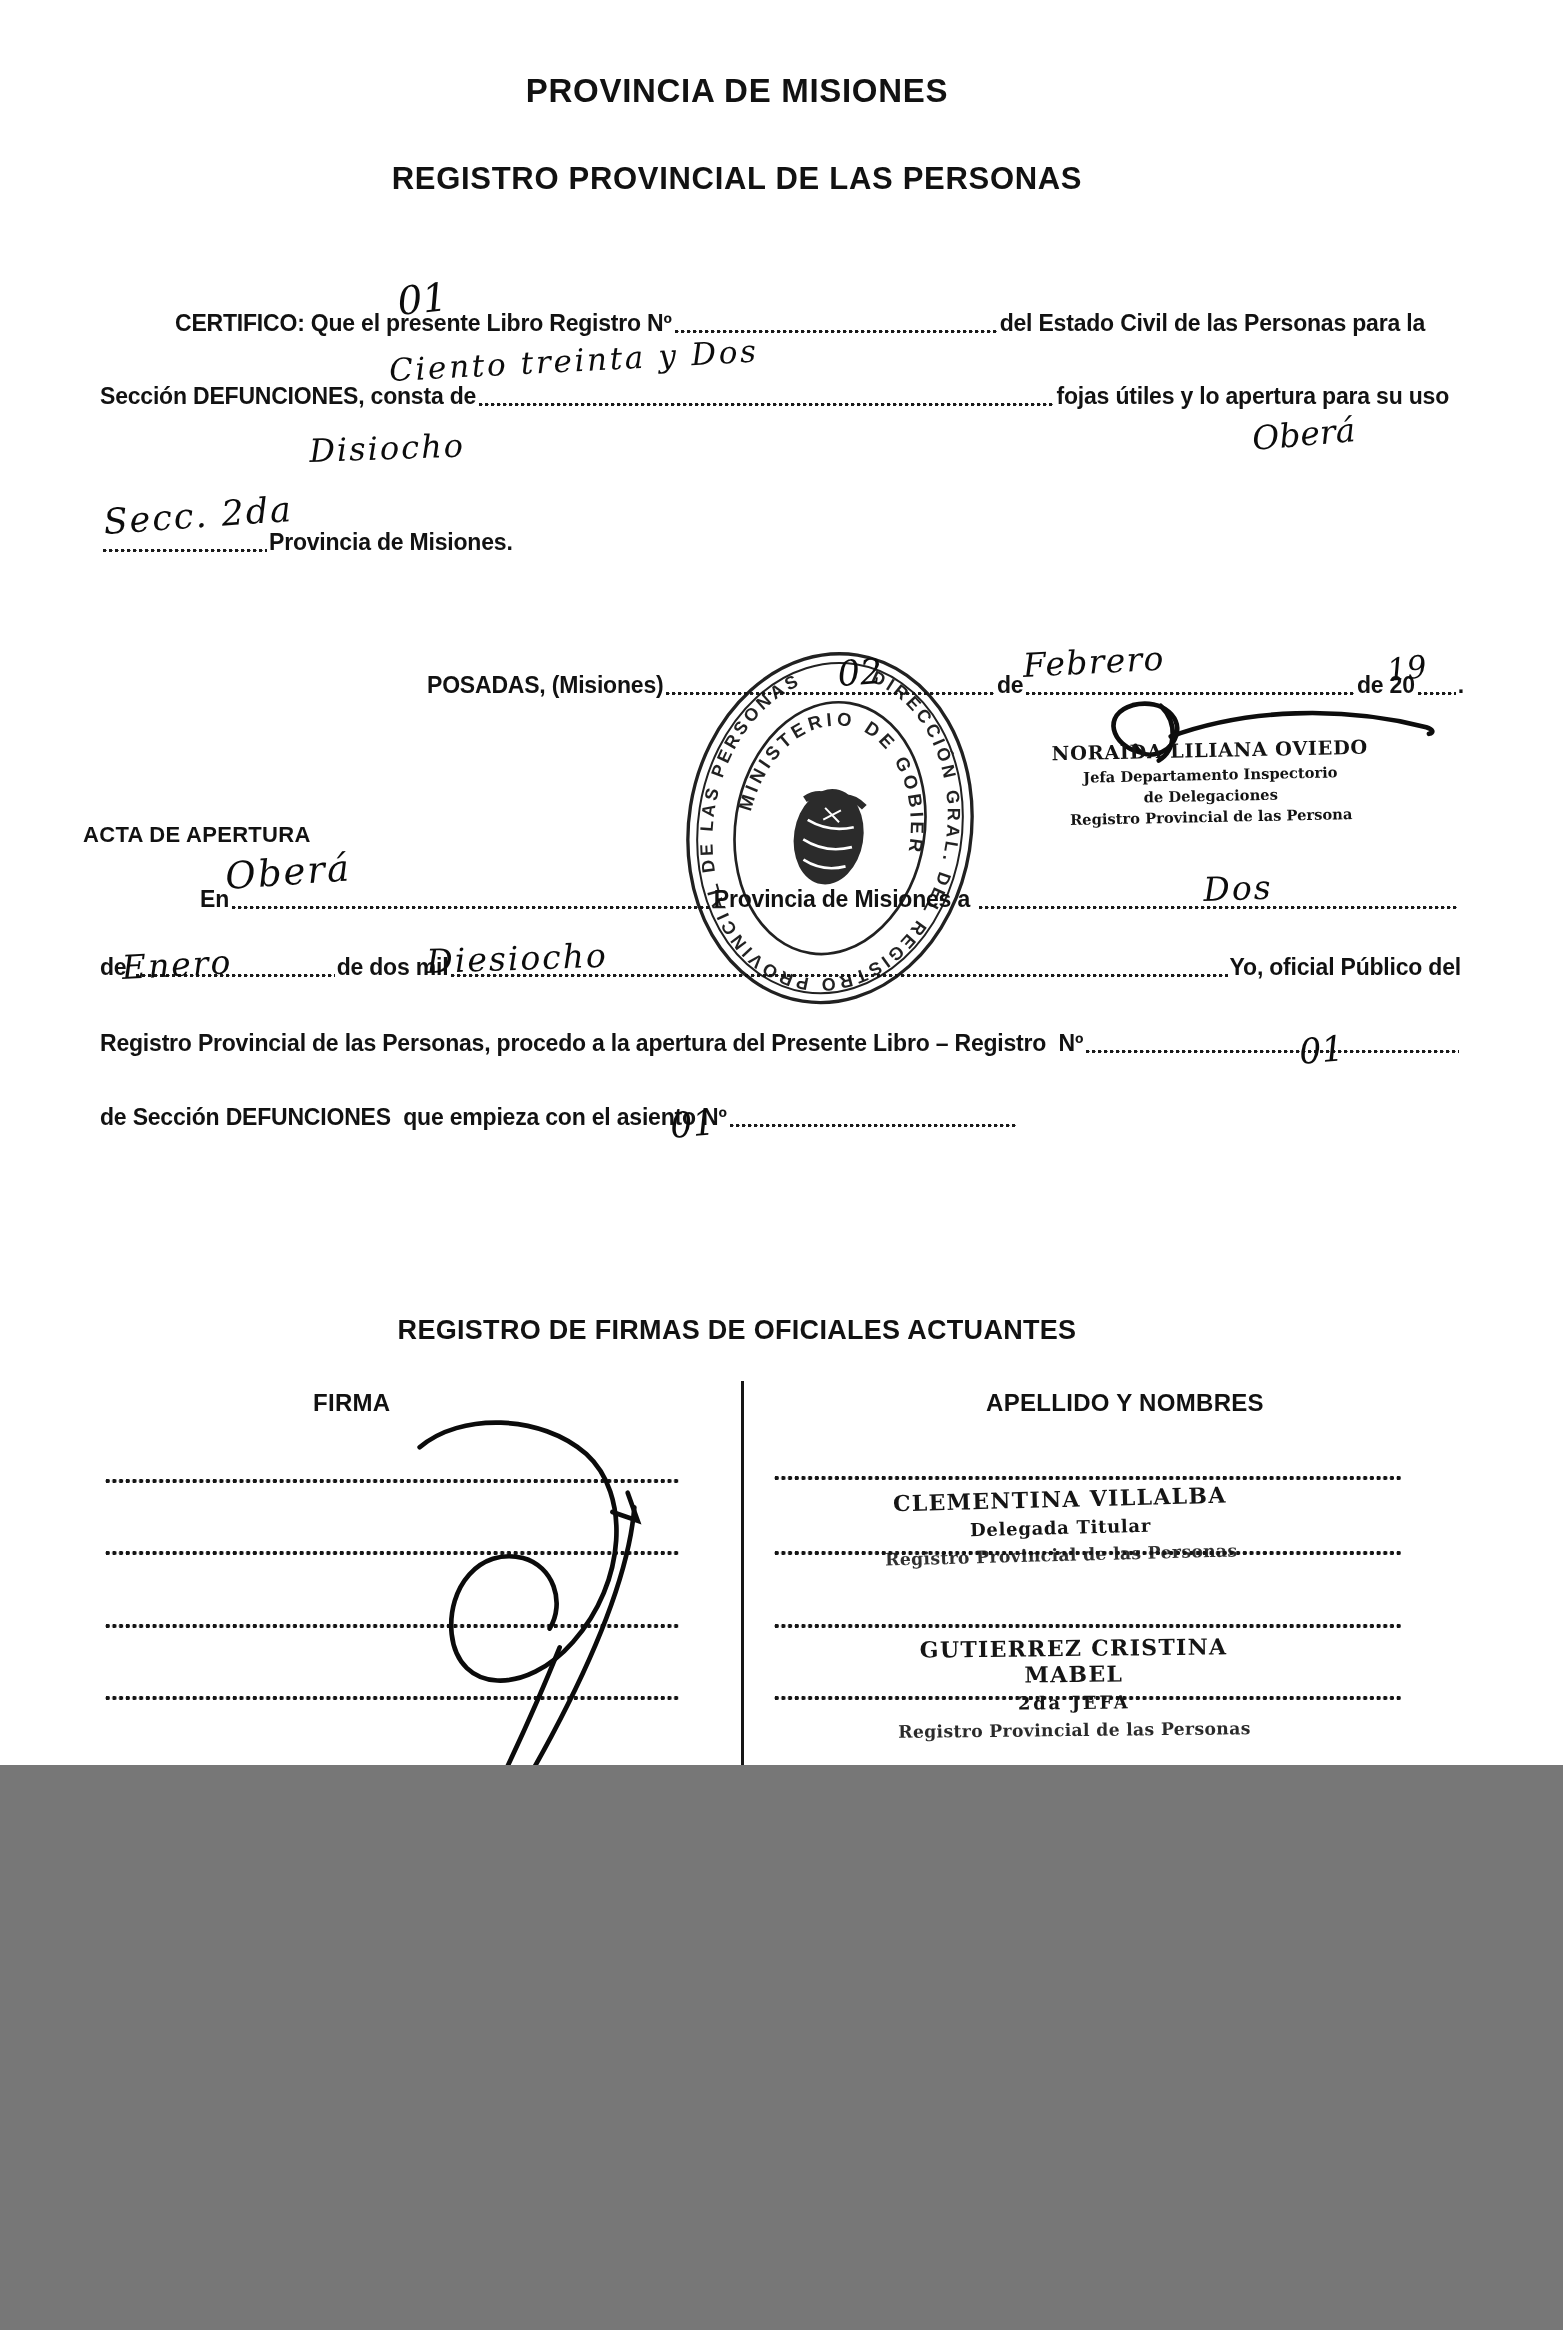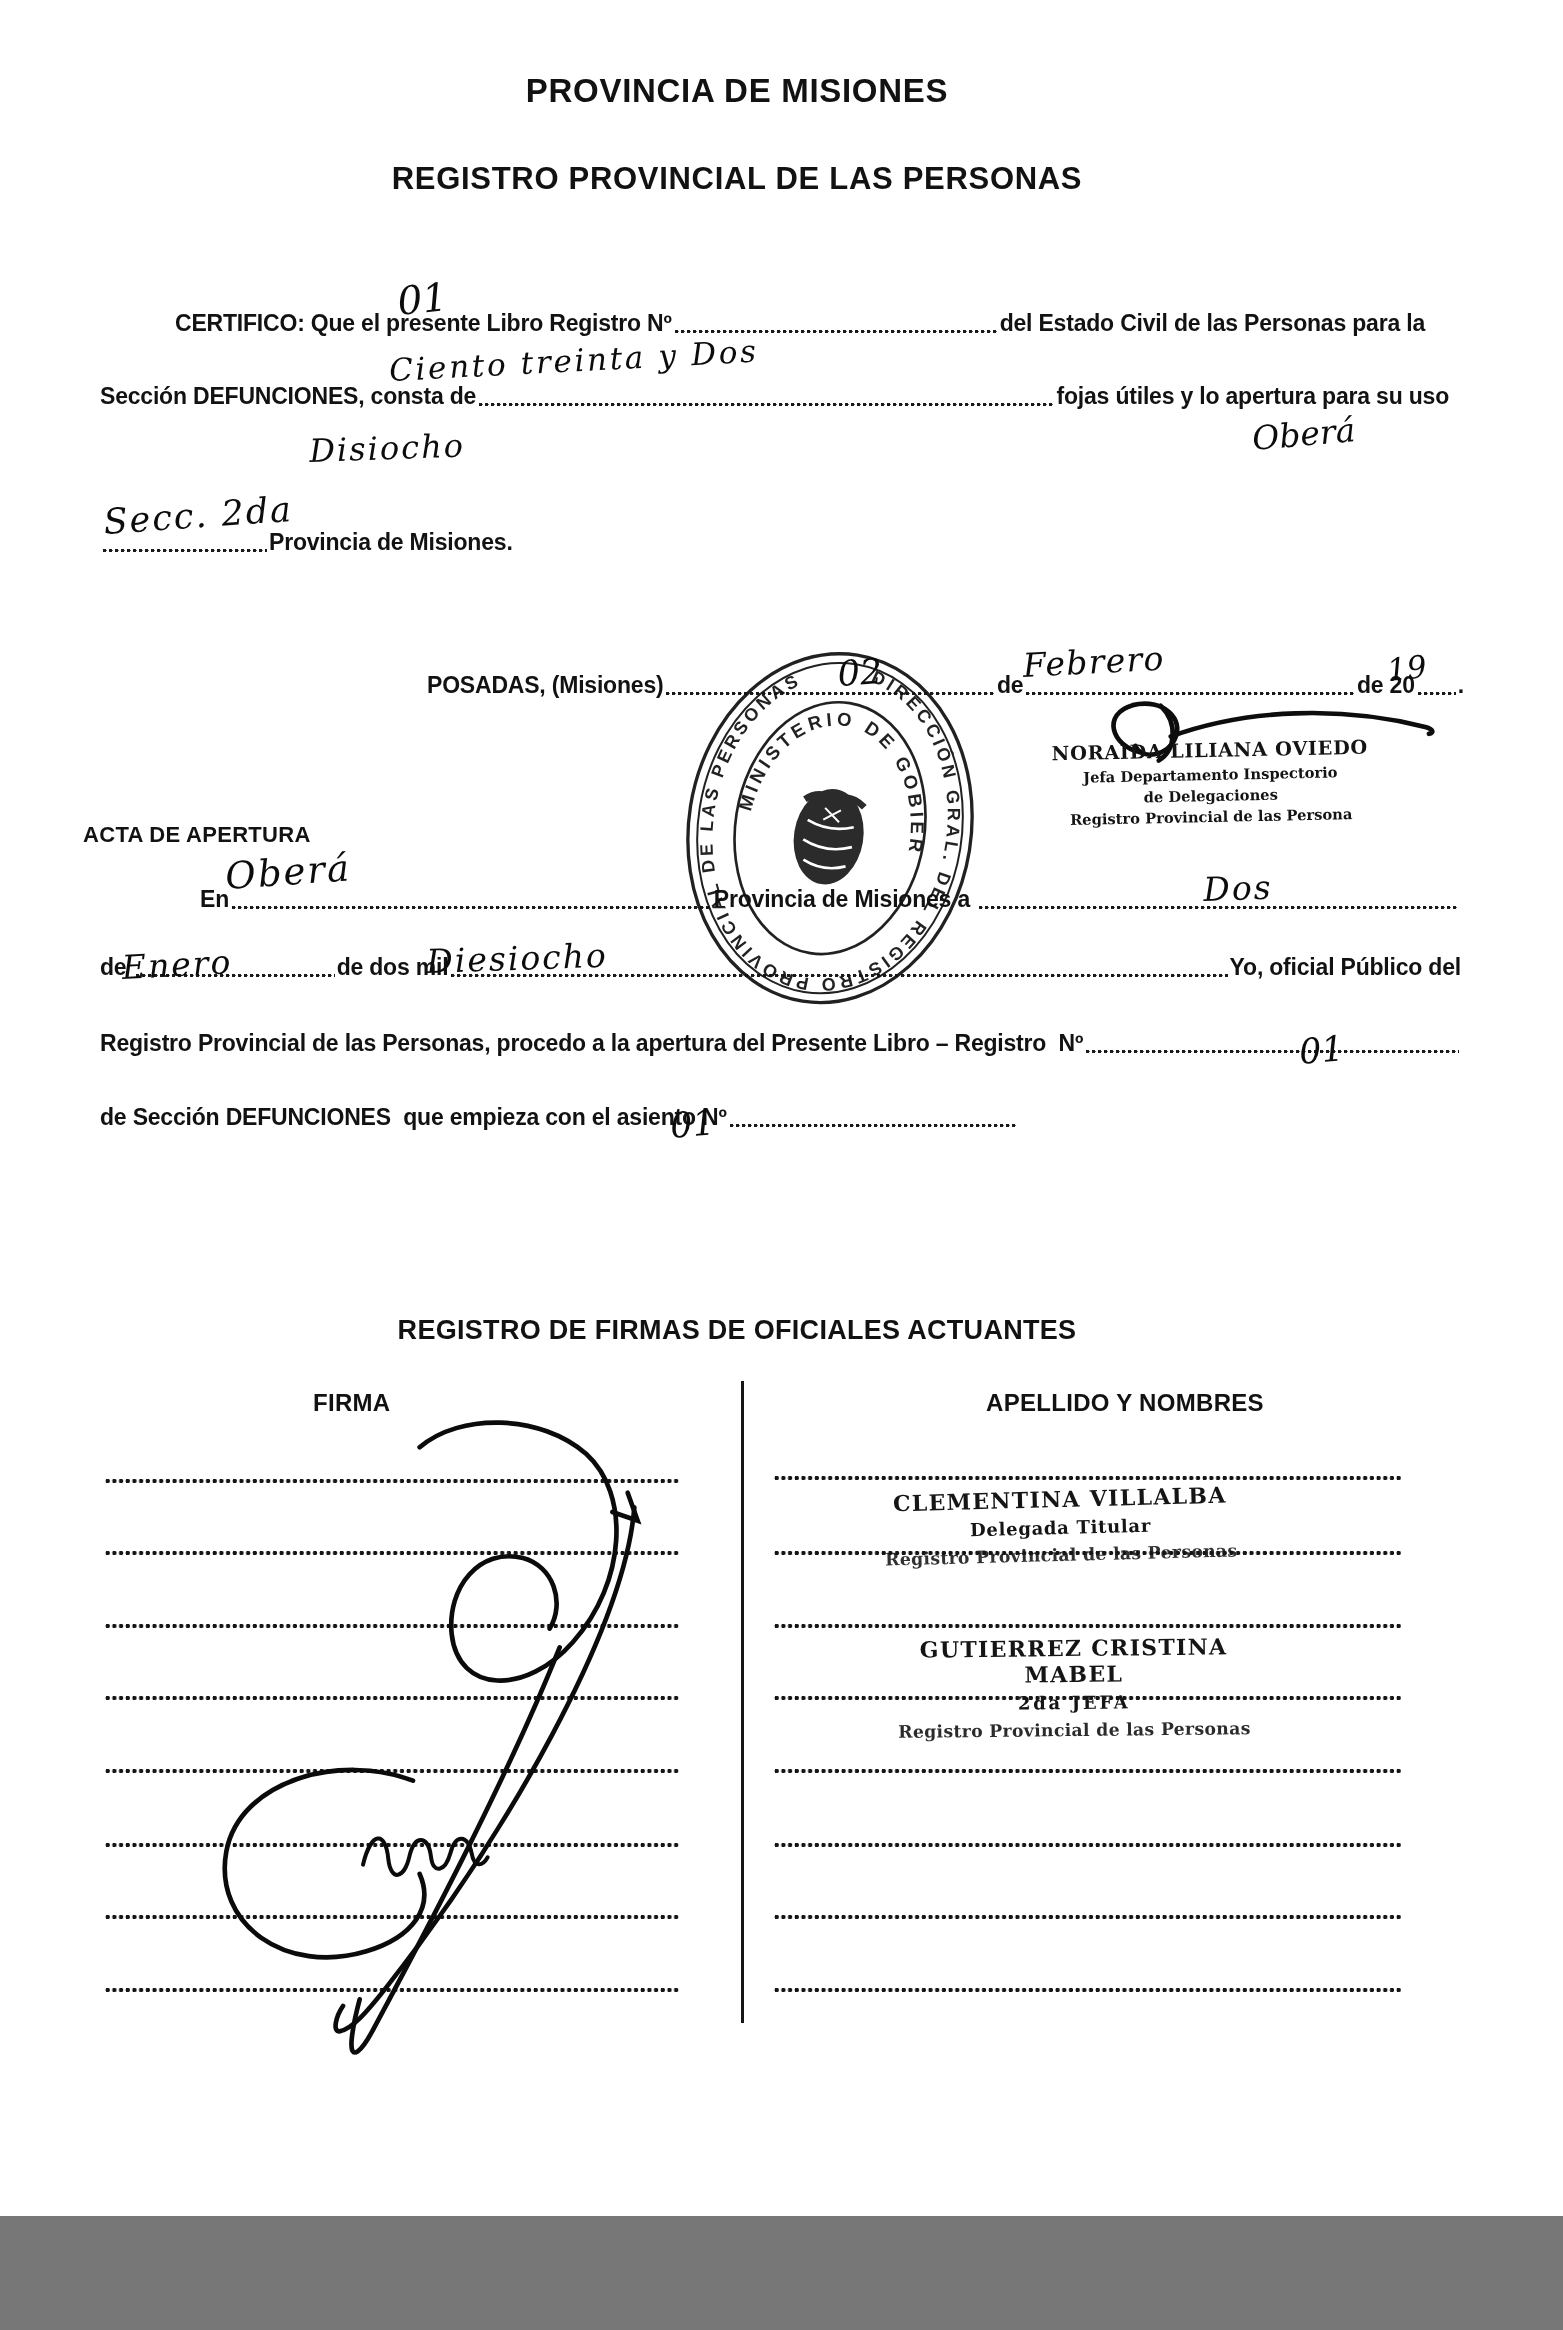--- a/index.html
+++ b/index.html
@@ -1,18 +1,18 @@
 <!DOCTYPE html>
 <html style="font-size:10.7px"><head>
 <meta charset="utf-8">
 <style>
   html,body{margin:0;padding:0;background:#777;}
   .page{
     position:relative;
-    width:1564px;height:2216px;
+    width:1564px;height:1765px;
     background:#ffffff;
     font-family:"Liberation Sans",sans-serif;
     color:#121212;
     overflow:hidden;
   }
   .center-wrap{position:absolute;left:0;width:1474px;text-align:center;}
   .title1{font-size:33px;font-weight:700;letter-spacing:0.7px;}
   .title2{font-size:31px;font-weight:700;letter-spacing:0.7px;}
   .line{
     position:absolute;left:100px;right:103px;

